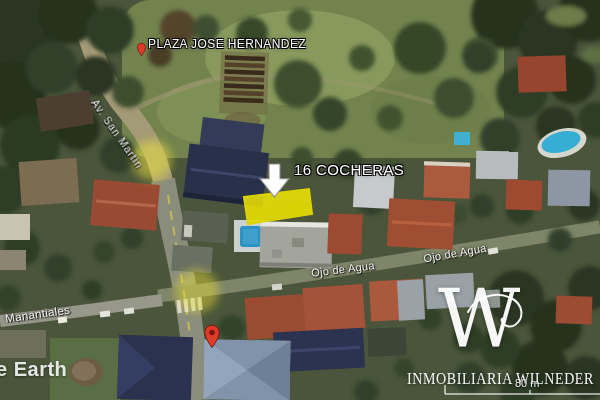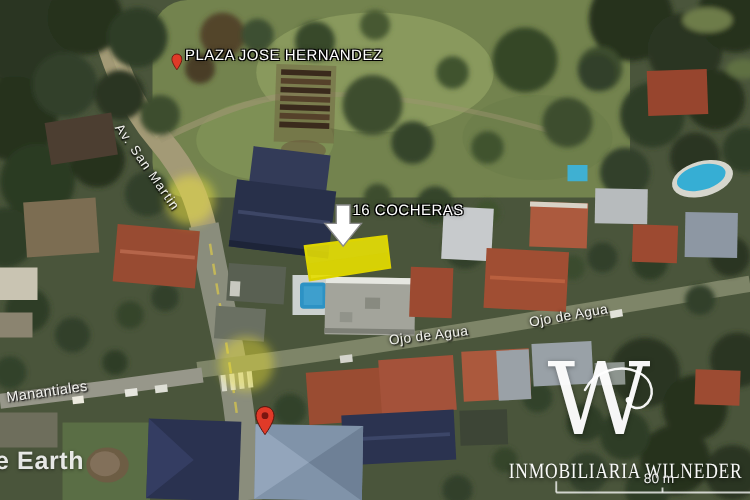--- a/index.html
+++ b/index.html
@@ -10,21 +10,21 @@
   }
   .scene{position:absolute;left:0;top:0;width:600px;height:400px;display:block;}
   .overlay{position:absolute;pointer-events:none;}
   .label{
     position:absolute;color:#fff;white-space:nowrap;letter-spacing:.4px;
     text-shadow:-1px -1px 0 rgba(0,0,0,.95),1px -1px 0 rgba(0,0,0,.95),
                 -1px 1px 0 rgba(0,0,0,.95),1px 1px 0 rgba(0,0,0,.95),
                 0 0 4px rgba(0,0,0,.65);
   }
   .place{font-size:12px;font-weight:400;}
-  .cocheras{font-size:12px;top:161px;left:282px;}
+  .cocheras{font-size:15px;top:161px;left:294px;}
   .plaza{top:37px;left:148px;}
   .centro{font-size:14px;top:321px;left:217px;}
   .street{
     font-size:11px;color:#f2f2ee;letter-spacing:.3px;
     text-shadow:0 0 3px rgba(0,0,0,.9),1px 1px 1px rgba(0,0,0,.85);
   }
   .ojo-left{top:263px;left:311px;transform:rotate(-7deg);}
   .ojo-right{top:247px;left:423px;transform:rotate(-10deg);}
   .manantiales{top:308px;left:5px;transform:rotate(-8deg);font-size:11.5px;}
   .avsm{top:97px;left:99px;transform:rotate(55deg);transform-origin:left top;

